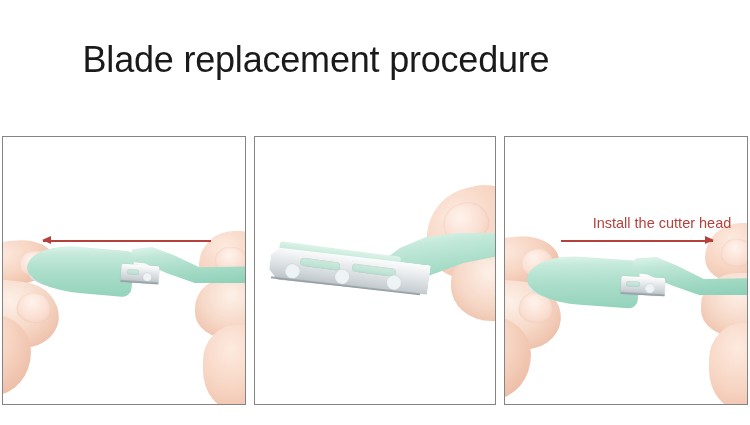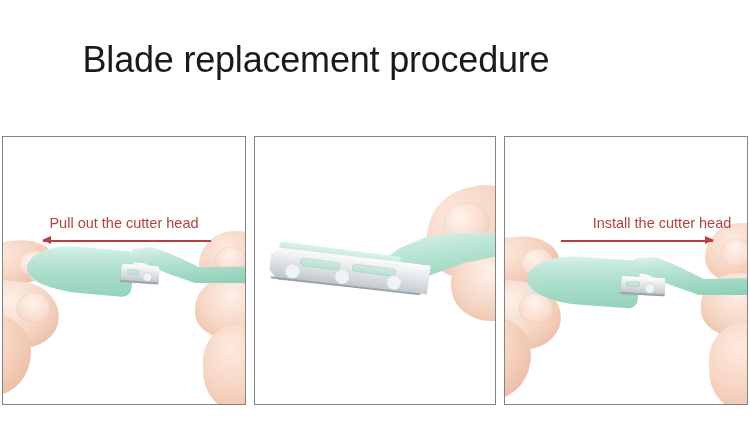--- a/index.html
+++ b/index.html
@@ -241,21 +241,20 @@
 </style>
 </head>
 <body>
 
 <div id="page-title">Blade replacement procedure</div>
 
 <div id="panels">
 
   <div class="panel p1">
 
-    <div class="caption">Pull out the cutter head</div>
 
     <div class="arrow left">
       <div class="shaft"></div>
       <div class="head"></div>
     </div>
 
     <div class="hand" style="left:-34px; top:104px; width:96px; height:150px;">
 
       <div class="finger skin-a" style="left:0px; top:0px; width:86px; height:44px;
                   border-radius:40% 52% 48% 40% / 58% 62% 50% 44%;

